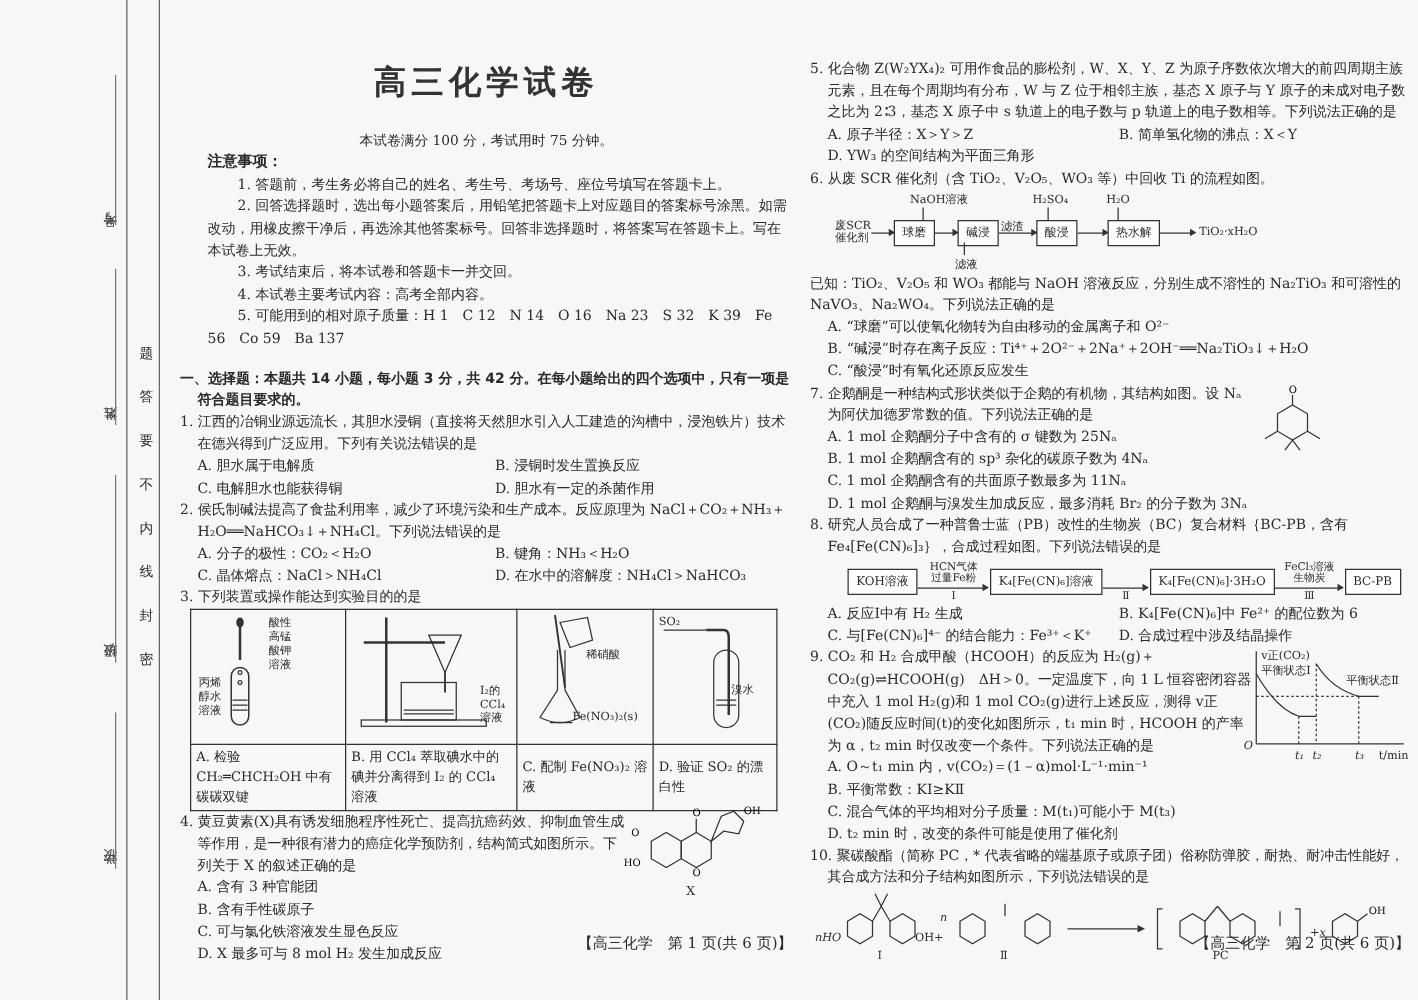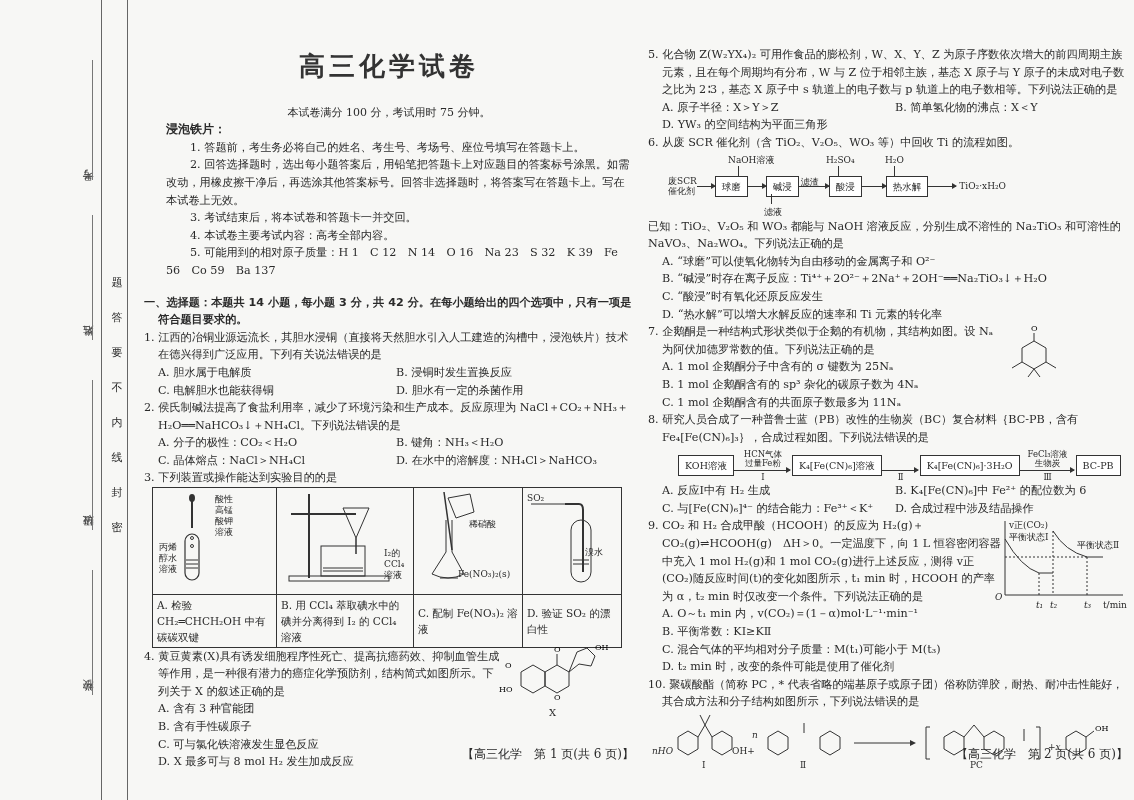--- a/index.html
+++ b/index.html
@@ -52,21 +52,21 @@
     <div>线</div>
     <div>封</div>
     <div>密</div>
   </div>
 </div>
 
 <div class="col" style="left:144px; top:58px; width:490px;">
   <div class="title">高三化学试卷</div>
   <div style="height:28px;"></div>
   <div class="sub">本试卷满分 100 分，考试用时 75 分钟。</div>
-  <div class="bold" style="font-size:12px; padding-left:22px;">浸泡铁片：</div>
+  <div class="bold" style="font-size:12px; padding-left:22px;">注意事项：</div>
   <div style="padding-left:22px;">
     <div style="text-indent:24px;">1. 答题前，考生务必将自己的姓名、考生号、考场号、座位号填写在答题卡上。</div>
     <div style="text-indent:24px;">2. 回答选择题时，选出每小题答案后，用铅笔把答题卡上对应题目的答案标号涂黑。如需改动，用橡皮擦干净后，再选涂其他答案标号。回答非选择题时，将答案写在答题卡上。写在本试卷上无效。</div>
     <div style="text-indent:24px;">3. 考试结束后，将本试卷和答题卡一并交回。</div>
     <div style="text-indent:24px;">4. 本试卷主要考试内容：高考全部内容。</div>
     <div style="text-indent:24px;">5. 可能用到的相对原子质量：H 1　C 12　N 14　O 16　Na 23　S 32　K 39　Fe 56　Co 59　Ba 137</div>
   </div>
   <div style="height:14px;"></div>
   <div class="bold" style="font-size:11.2px; padding-left:14px; text-indent:-14px;">一、选择题：本题共 14 小题，每小题 3 分，共 42 分。在每小题给出的四个选项中，只有一项是符合题目要求的。</div>
 
@@ -229,30 +229,30 @@
         <div class="small" style="padding-left:3px;">TiO₂·xH₂O</div>
       </div>
       <div class="abs" style="left:123px; top:42px; width:1px; height:10px; background:#333;"></div>
       <div class="abs small" style="left:116px; top:52px;">滤液</div>
     </div>
     <div class="q">已知：TiO₂、V₂O₅ 和 WO₃ 都能与 NaOH 溶液反应，分别生成不溶性的 Na₂TiO₃ 和可溶性的 NaVO₃、Na₂WO₄。下列说法正确的是</div>
     <div class="opts single">
       <div>A. “球磨”可以使氧化物转为自由移动的金属离子和 O²⁻</div>
       <div>B. “碱浸”时存在离子反应：Ti⁴⁺＋2O²⁻＋2Na⁺＋2OH⁻══Na₂TiO₃↓＋H₂O</div>
       <div>C. “酸浸”时有氧化还原反应发生</div>
-      <div>D. “热水解”可以增大水解反应的速率和 Ti 元素的转化率</div>
     </div>
   </div>
 
   <div style="position:relative;">
     <div class="q" style="padding-left:14px; text-indent:-14px; width:340px;">7. 企鹅酮是一种结构式形状类似于企鹅的有机物，其结构如图。设 Nₐ 为阿伏加德罗常数的值。下列说法正确的是</div>
     <div class="opts single">
       <div>A. 1 mol 企鹅酮分子中含有的 σ 键数为 25Nₐ</div>
       <div>B. 1 mol 企鹅酮含有的 sp³ 杂化的碳原子数为 4Nₐ</div>
       <div>C. 1 mol 企鹅酮含有的共面原子数最多为 11Nₐ</div>
+      <div>D. 1 mol 企鹅酮与溴发生加成反应，最多消耗 Br₂ 的分子数为 3Nₐ</div>
     </div>
     <svg class="abs" style="left:360px; top:0;" width="60" height="56">
       <text x="23" y="8" font-size="8">O</text>
       <line x1="26" y1="10" x2="26" y2="18" stroke="#333"></line>
       <polygon points="26,18 38,25 38,39 26,46 14,39 14,25" fill="none" stroke="#333"></polygon>
       <line x1="14" y1="39" x2="4" y2="45" stroke="#333"></line>
       <line x1="38" y1="39" x2="48" y2="45" stroke="#333"></line>
       <line x1="26" y1="46" x2="20" y2="54" stroke="#333"></line>
       <line x1="26" y1="46" x2="32" y2="54" stroke="#333"></line>
     </svg>

